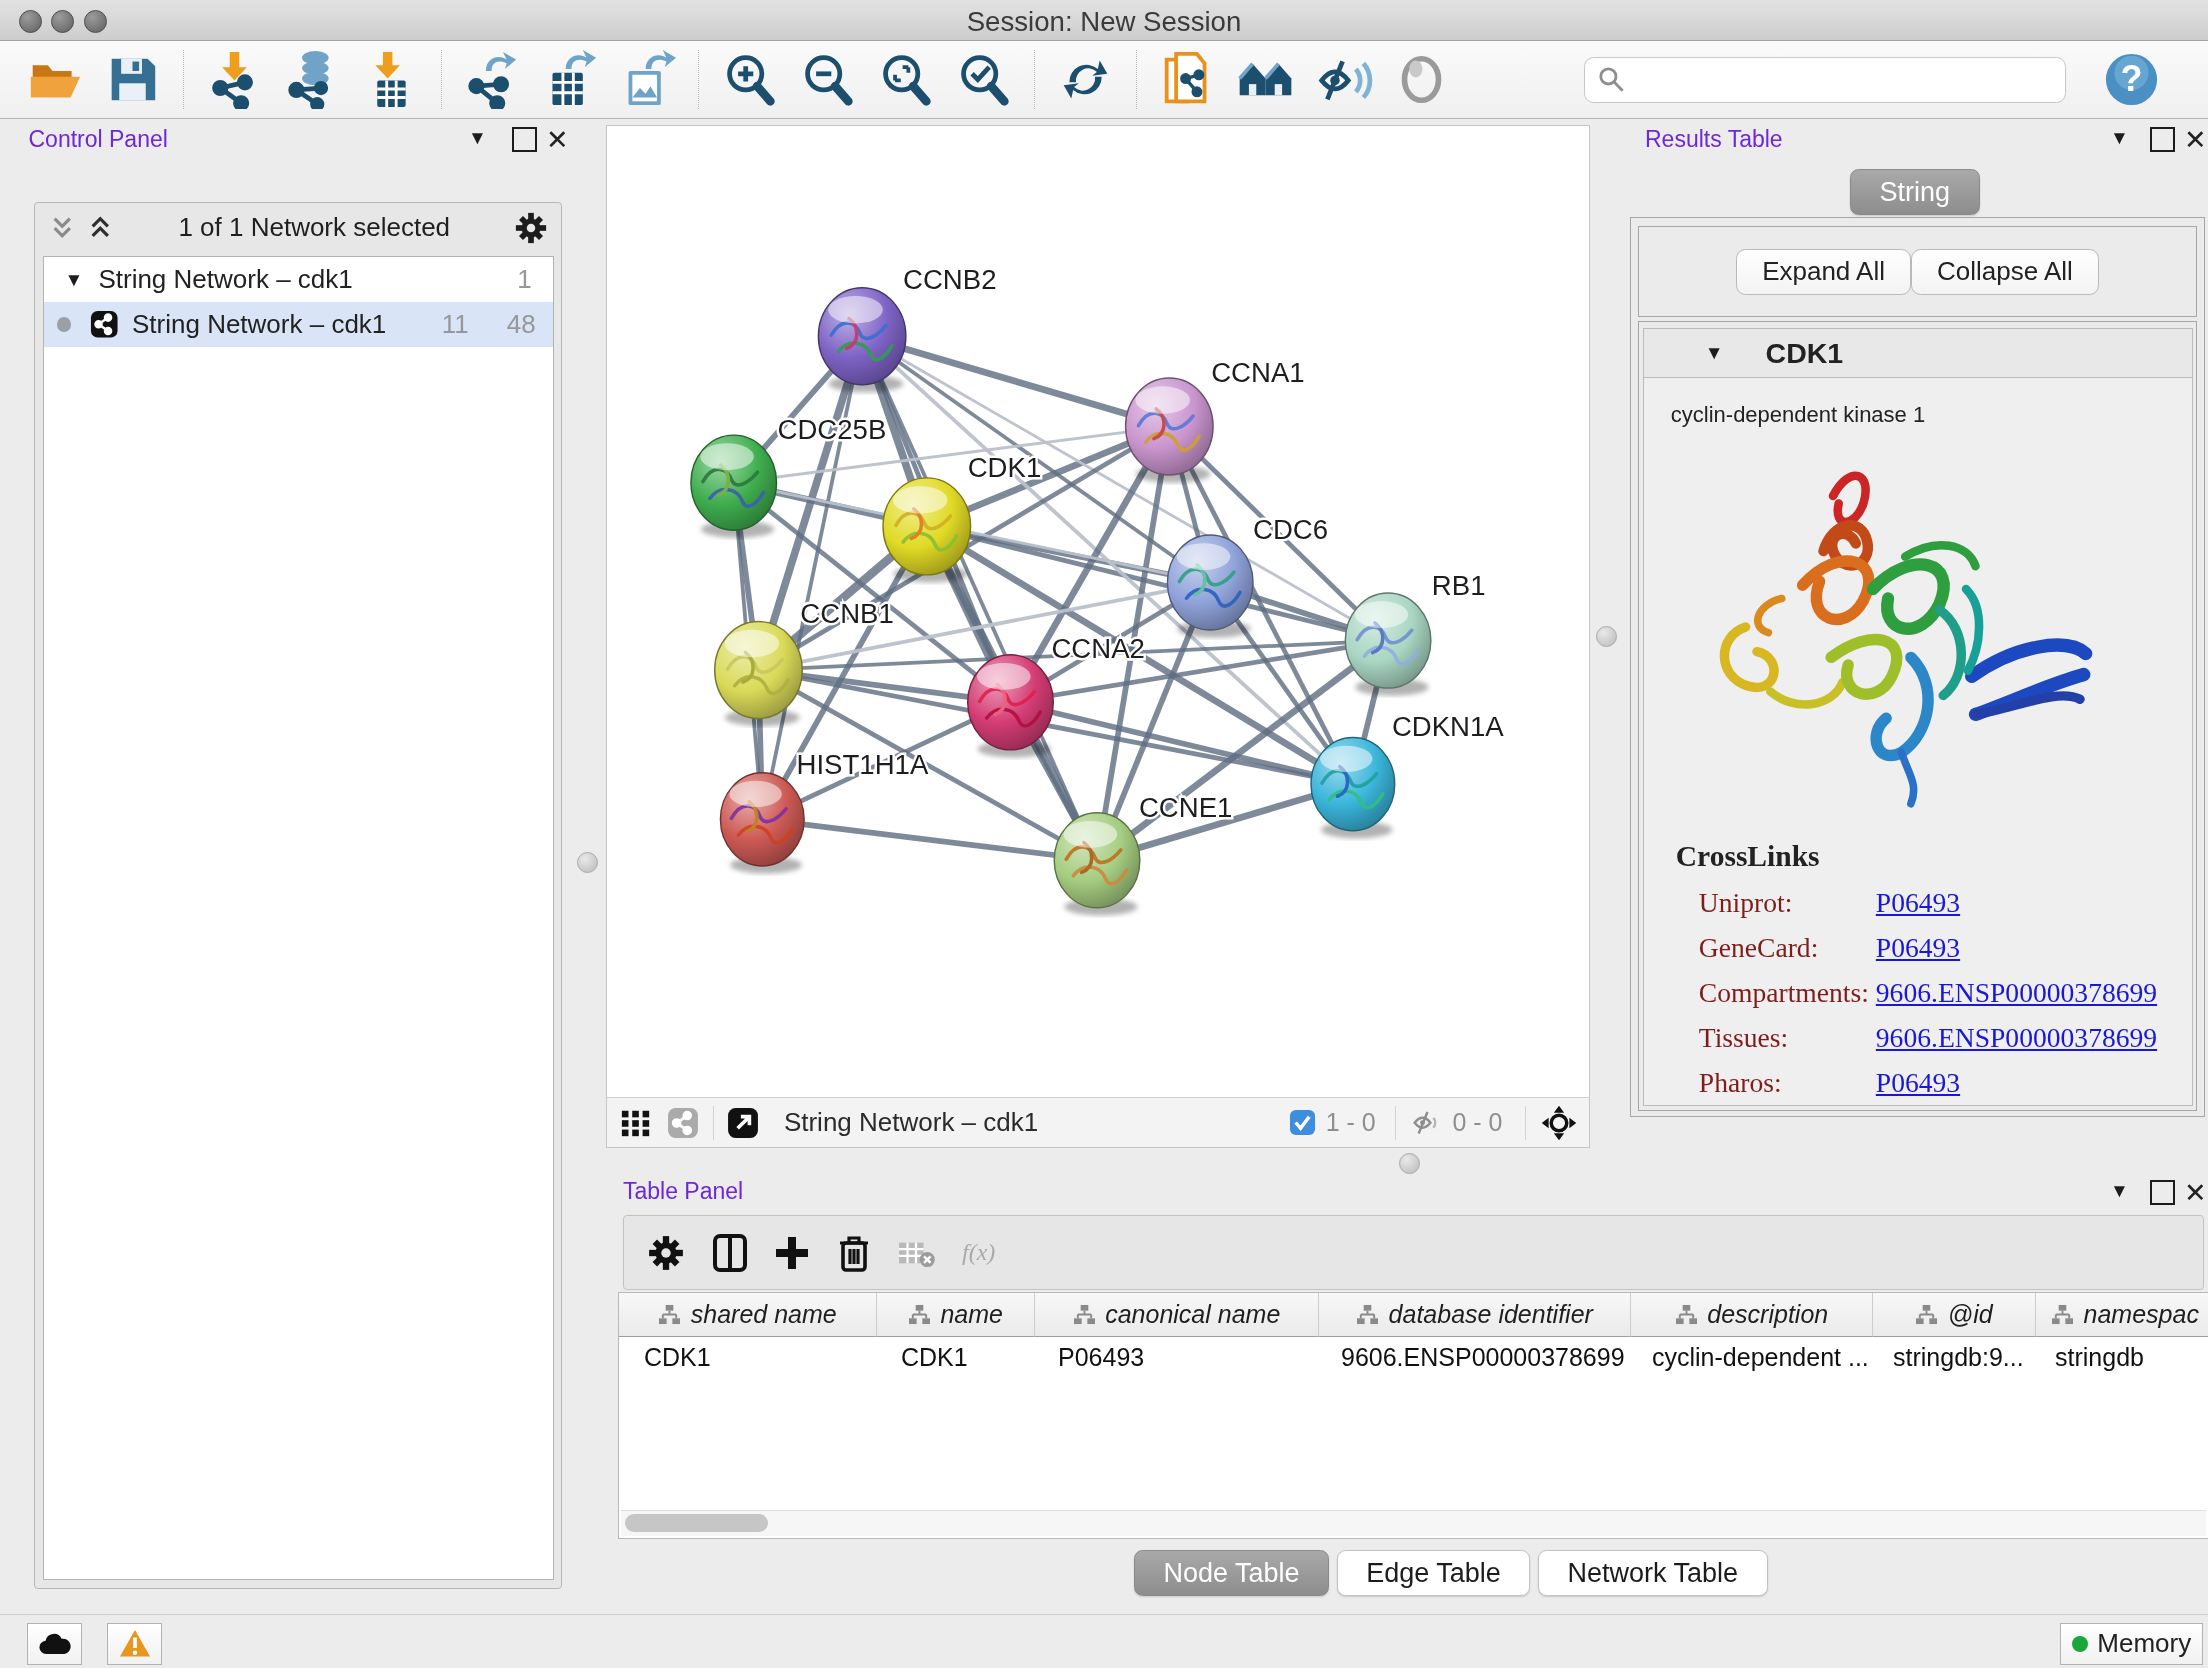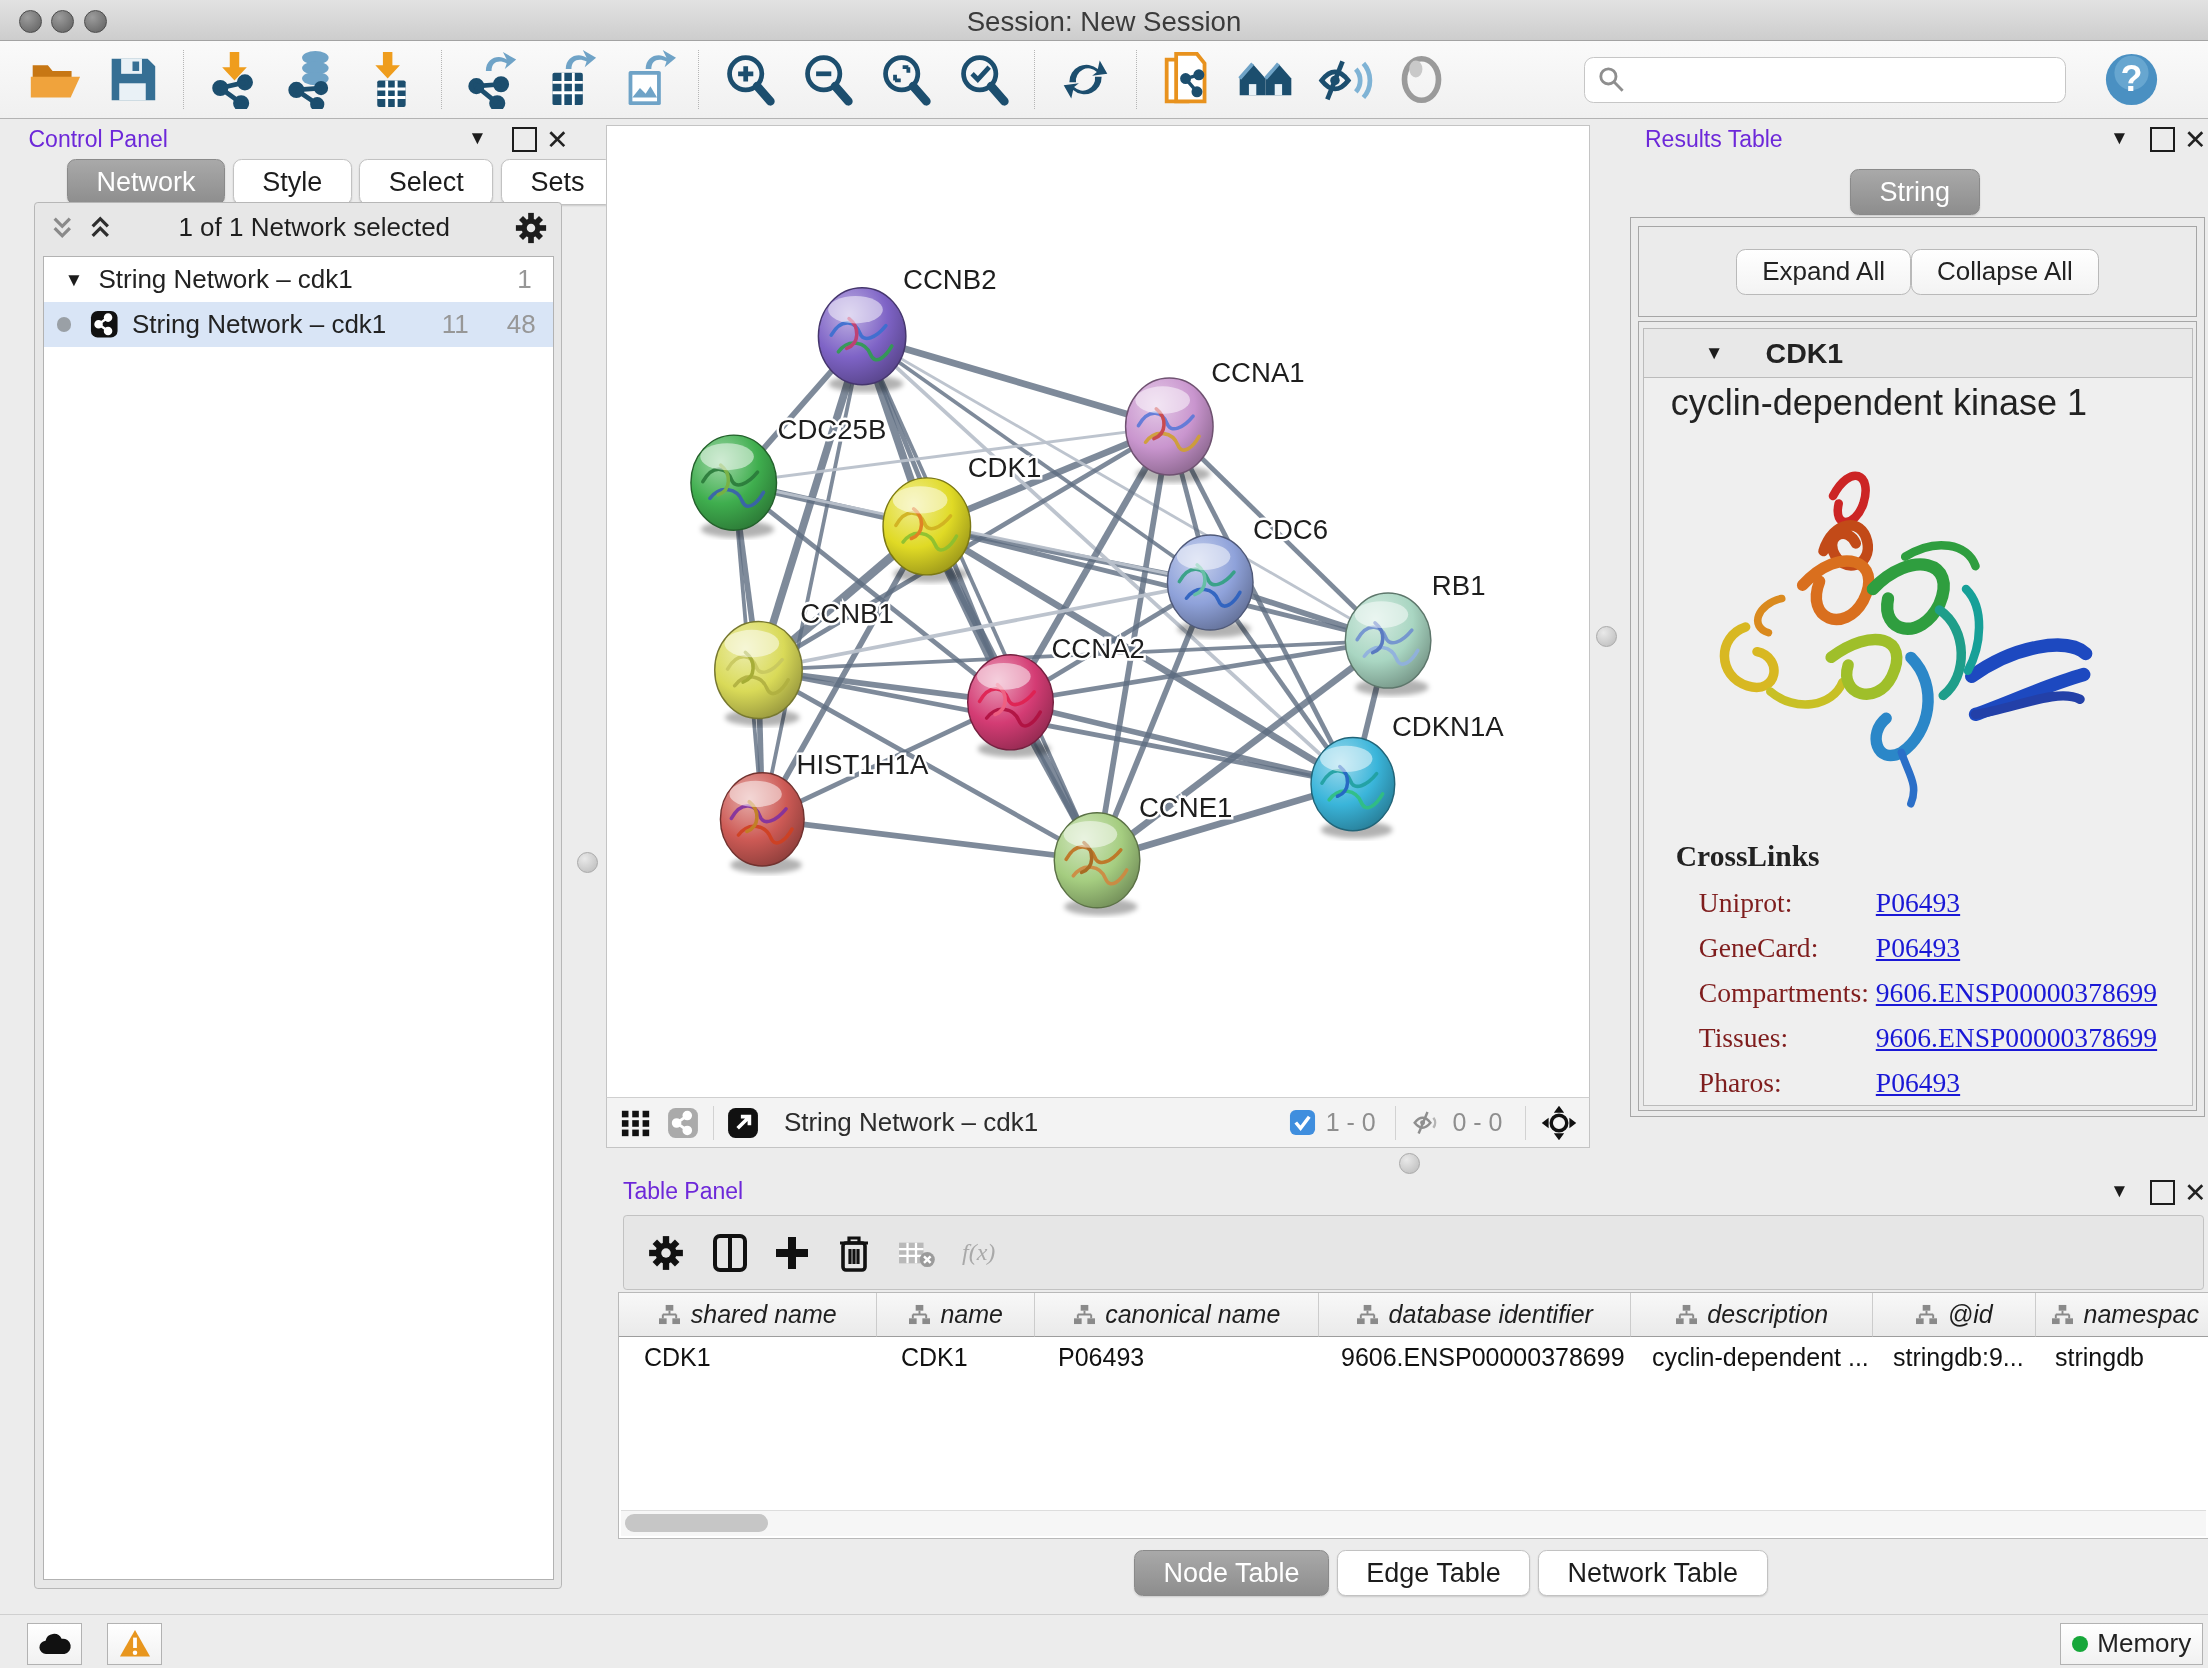--- a/index.html
+++ b/index.html
@@ -261,26 +261,20 @@
         <text x="29" y="41" font-size="38" font-weight="bold" fill="#fff" text-anchor="middle" font-family="Liberation Sans, sans-serif">?</text>
       </svg>
     </div>
   </div>
 
   <div class="abs phead" style="left:28.5px;top:126px">Control Panel</div>
   <div class="abs caret" style="left:468px;top:127px">▼</div>
   <div class="abs" style="left:512px;top:127px;width:21px;height:21px;border:2.9px solid #1c1c1c"></div>
   <div class="abs" style="left:546px;top:124px;font-size:27px;font-weight:bold">✕</div>
 
-  <div id="ctrl-tabs">
-      <div class="tab sel">Network</div>
-      <div class="tab">Style</div>
-      <div class="tab">Select</div>
-      <div class="tab">Sets</div>
-    </div>
 
   <div class="ctrl-box">
     <div class="ctrl-sub">
       <svg width="28.5" height="28.5" viewBox="0 0 30 30" style="margin-left:13.3px">
         <path d="M7 6 l8 8 8 -8 M7 16 l8 8 8 -8" fill="none" stroke="#8a8a8a" stroke-width="3.4"></path>
       </svg>
       <svg width="28.5" height="28.5" viewBox="0 0 30 30" style="margin-left:9.5px">
         <path d="M7 24 l8 -8 8 8 M7 14 l8 -8 8 8" fill="none" stroke="#2e2e2e" stroke-width="3.4"></path>
       </svg>
       <div style="flex:1;text-align:center;font-size:26px;color:#1f1f1f">1 of 1 Network selected</div>
@@ -620,21 +614,21 @@
     <div class="rbtn">Collapse All</div>
   </div>
 
   <div class="rbox" style="left:1638px;top:321px;width:557px;height:788px">
     <div style="position:absolute;left:3.8px;top:5.7px;width:548px;height:49px;background:#e8e8e8;border:1px solid #bbb;
                 display:flex;align-items:center">
       <span class="caret" style="margin:0 42px 0 61px">▼</span>
       <span style="font-size:28.5px;font-weight:bold">CDK1</span>
     </div>
     <div style="position:absolute;left:3.8px;top:55px;width:548px;height:727px;background:#efefef;border:1px solid #bbb">
-      <div style="position:absolute;left:27px;top:4px;font-size:36px">cyclin-dependent kinase 1</div>
+      <div style="position:absolute;left:27px;top:24px;font-size:22px">cyclin-dependent kinase 1</div>
       <svg width="438" height="399" viewBox="0 0 460 420" style="position:absolute;left:46px;top:59px">
         <g fill="none" stroke-linecap="round">
           <path d="M150 62 C168 28 192 38 182 70 C173 96 150 96 156 70" stroke="#cc2525" stroke-width="9"></path>
           <path d="M140 120 C150 88 180 84 186 110 C192 136 160 146 150 120 C144 102 166 94 174 112" stroke="#c24a18" stroke-width="11"></path>
           <path d="M118 156 C158 112 204 130 182 172 C162 208 120 192 136 152" stroke="#d96f1e" stroke-width="12"></path>
           <path d="M96 170 C70 176 62 200 82 206" stroke="#da8a1e" stroke-width="8"></path>
           <path d="M58 200 C28 210 28 252 60 262 C92 272 98 232 70 226" stroke="#d8b822" stroke-width="10"></path>
           <path d="M84 268 C110 290 150 284 160 258" stroke="#c8c026" stroke-width="9"></path>
           <path d="M148 232 C190 200 232 210 212 252 C196 284 156 272 166 240" stroke="#9fbf2a" stroke-width="12"></path>
           <path d="M192 160 C232 118 282 130 262 176 C242 216 200 206 208 170" stroke="#2f9e3f" stroke-width="13"></path>

